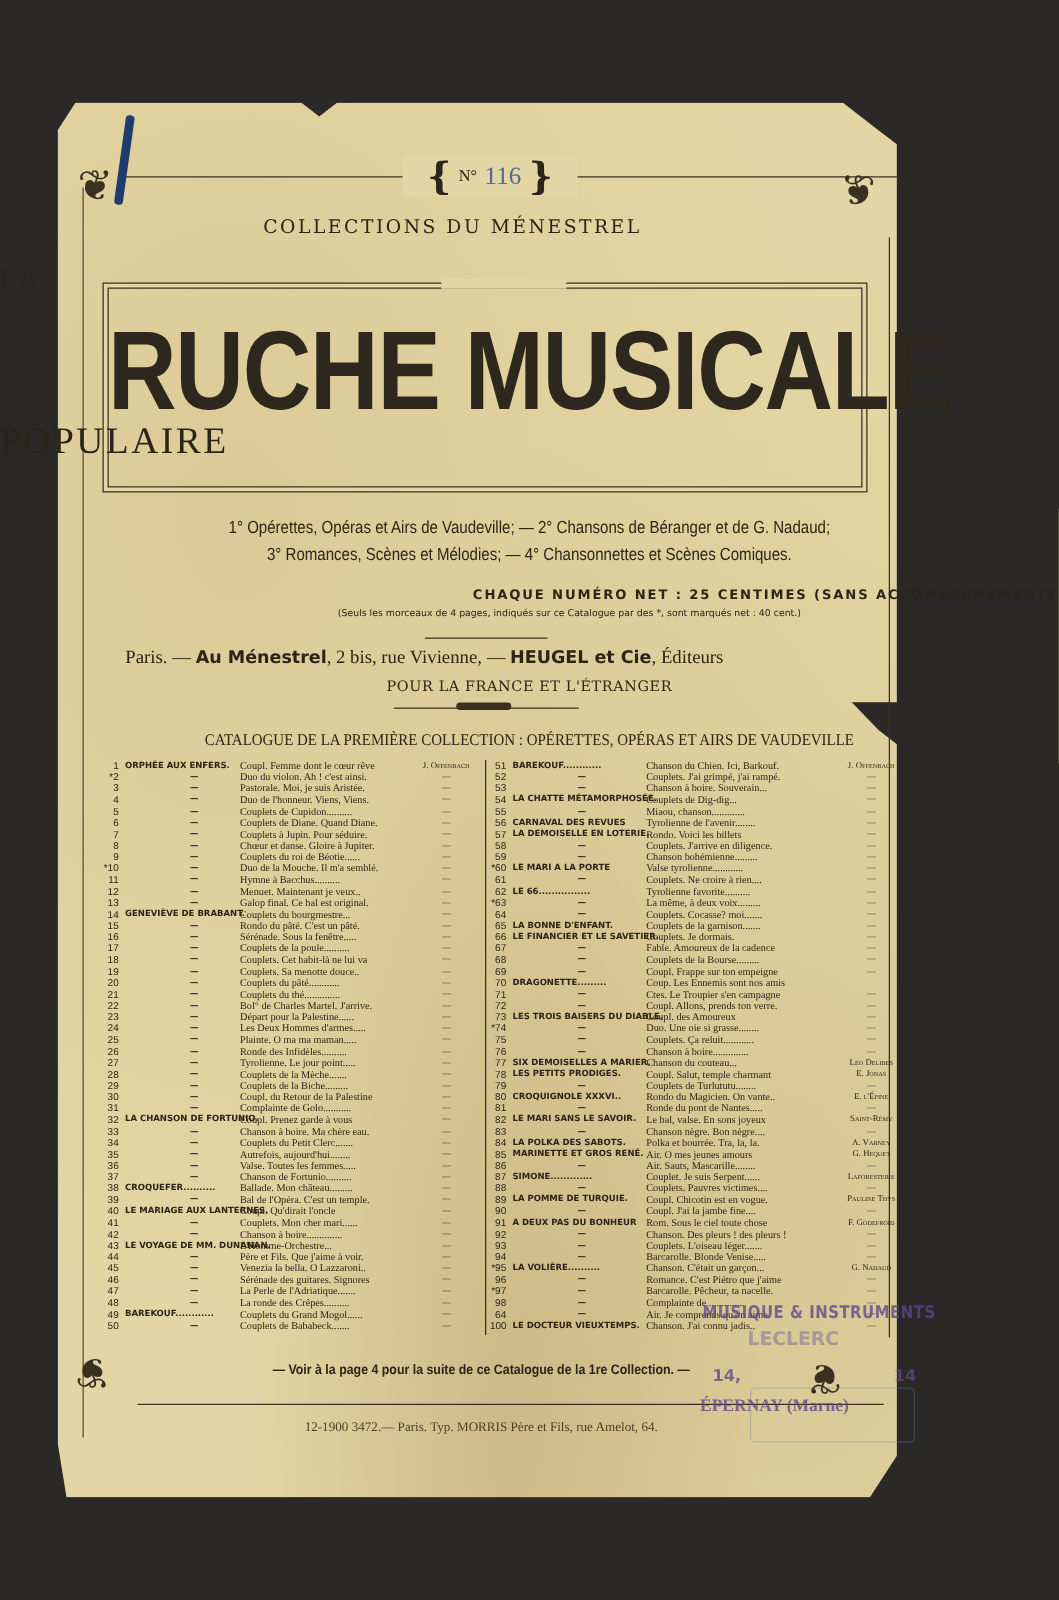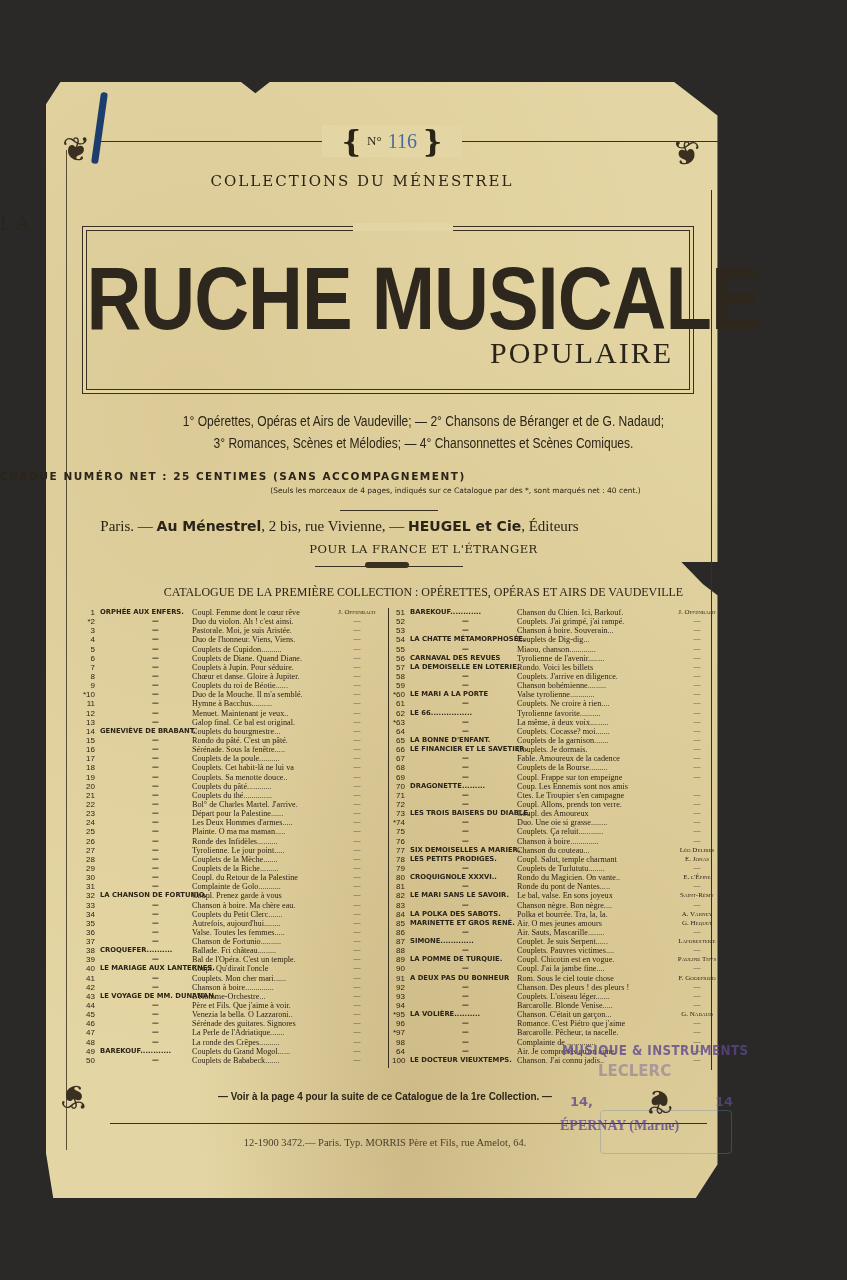--- a/index.html
+++ b/index.html
@@ -28,23 +28,23 @@
     background:#e4d6a4; font-size:14px;
   }
   .cartouche .brace { font-size:30px; font-weight:bold; color:#2b2419; }
   .cartouche .no { font-family:"Liberation Serif", serif; font-size:13px; }
   .cartouche .num { font-family:"Liberation Serif", serif; font-size:20px; color:#4a6c98; }
   .collections { position:absolute; left:0; width:724px; top:172px; text-align:center; font-size:15px; letter-spacing:2px; }
   .la { position:absolute; left:0; width:847px; top:212px; text-align:left; font-family:"Liberation Serif", serif; font-size:20px; letter-spacing:3px; }
   .titlebox { position:absolute; left:82px; top:226px; width:610px; height:166px; border:1.5px solid #3a3022; box-shadow: inset 0 0 0 3px #e4d6a4, inset 0 0 0 4px #3a3022; }
   .titlebox .gap { position:absolute; left:270px; top:-4px; width:100px; height:8px; background:#e4d6a4; }
   .ruche { position:absolute; left:0; width:847px; top:246px; text-align:center; font-family:"Liberation Sans", sans-serif; font-weight:bold; font-size:76px; letter-spacing:-1px; transform:scaleY(1.18); transform-origin:top; color:#2e271d; }
-  .populaire { position:absolute; left:0; width:673px; top:336px; text-align:right; font-family:"Liberation Serif", serif; font-size:30px; letter-spacing:2px; }
+  .populaire { position:absolute; left:0; width:673px; top:336px; text-align:left; font-family:"Liberation Serif", serif; font-size:30px; letter-spacing:2px; }
   .cats { position:absolute; left:0; width:847px; top:410px; text-align:center; font-family:"Liberation Sans", sans-serif; font-size:14px; line-height:22px; transform:scaleX(0.86); }
-  .price { position:absolute; left:0; width:844px; top:470px; text-align:left; font-family:"DejaVu Sans", sans-serif; font-weight:bold; font-size:10.5px; letter-spacing:1.5px; }
+  .price { position:absolute; left:0; width:844px; top:470px; text-align:right; font-family:"DejaVu Sans", sans-serif; font-weight:bold; font-size:10.5px; letter-spacing:1.5px; }
   .price-note { position:absolute; left:0; width:847px; top:486px; text-align:center; font-family:"DejaVu Sans", sans-serif; font-size:7.5px;padding-left:32px; }
   .rule-small { position:absolute; left:340px; width:98px; top:510px; border-top:1px solid #3a3022; }
   .publisher { position:absolute; left:0; width:679px; top:518px; text-align:center; font-family:"Liberation Serif", serif; font-size:15px; }
   .publisher b { font-family:"DejaVu Sans", sans-serif; font-size:14px; }
   .france { position:absolute; left:0; width:847px; top:542px; text-align:center; font-size:11.5px; letter-spacing:0.5px; }
   .rule-orn { position:absolute; left:315px; width:148px; top:566px; border-top:1px solid #3a3022; }
   .rule-orn span { position:absolute; left:50px; top:-5px; width:44px; height:6px; background:#3a3022; border-radius:3px; }
   .catalogue-title { position:absolute; left:0; width:847px; top:584px; text-align:center; font-family:"Liberation Serif", serif; font-size:13px; transform:scaleX(0.92); }
   .col { position:absolute; top:608px; font-size:8.2px; line-height:9.15px; }
   .col.left { left:82px; width:300px; }
@@ -340,21 +340,21 @@
     </div>
     <div class="lrow">
       <span class="n">37</span>
       <span class="w dash">—</span>
       <span class="p">Chanson de Fortunio..........</span>
       <span class="c">—</span>
     </div>
     <div class="lrow">
       <span class="n">38</span>
       <span class="w">CROQUEFER..........</span>
-      <span class="p">Ballade. Fri château.........</span>
+      <span class="p">Ballade. Mon château.........</span>
       <span class="c">—</span>
     </div>
     <div class="lrow">
       <span class="n">39</span>
       <span class="w dash">—</span>
       <span class="p">Bal de l'Opéra. C'est un temple.</span>
       <span class="c">—</span>
     </div>
     <div class="lrow">
       <span class="n">40</span>

